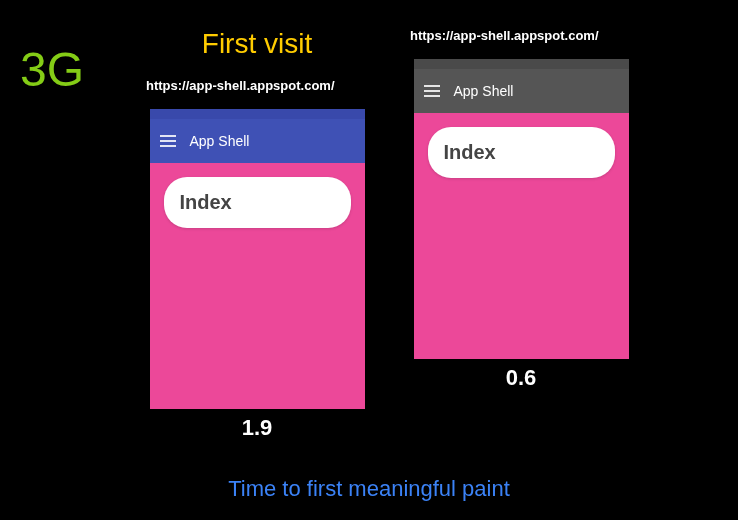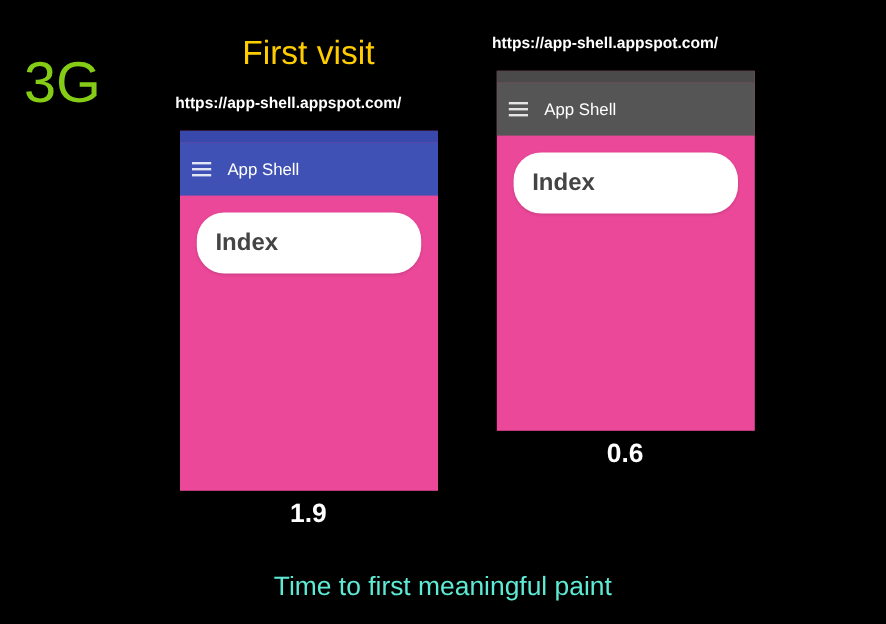--- a/index.html
+++ b/index.html
@@ -106,21 +106,21 @@
       font-size: 22px;
       font-weight: 700;
       margin-top: 6px;
     }
     .caption {
       position: absolute;
       bottom: 18px;
       left: 0;
       right: 0;
       text-align: center;
-      color: #5eead4;
+      color: #3b82f6;
       font-size: 22px;
       font-weight: 400;
     }
   </style>
 </head>
 <body>
 
 <div class="network-label">3G</div>
 
 <div class="columns">

